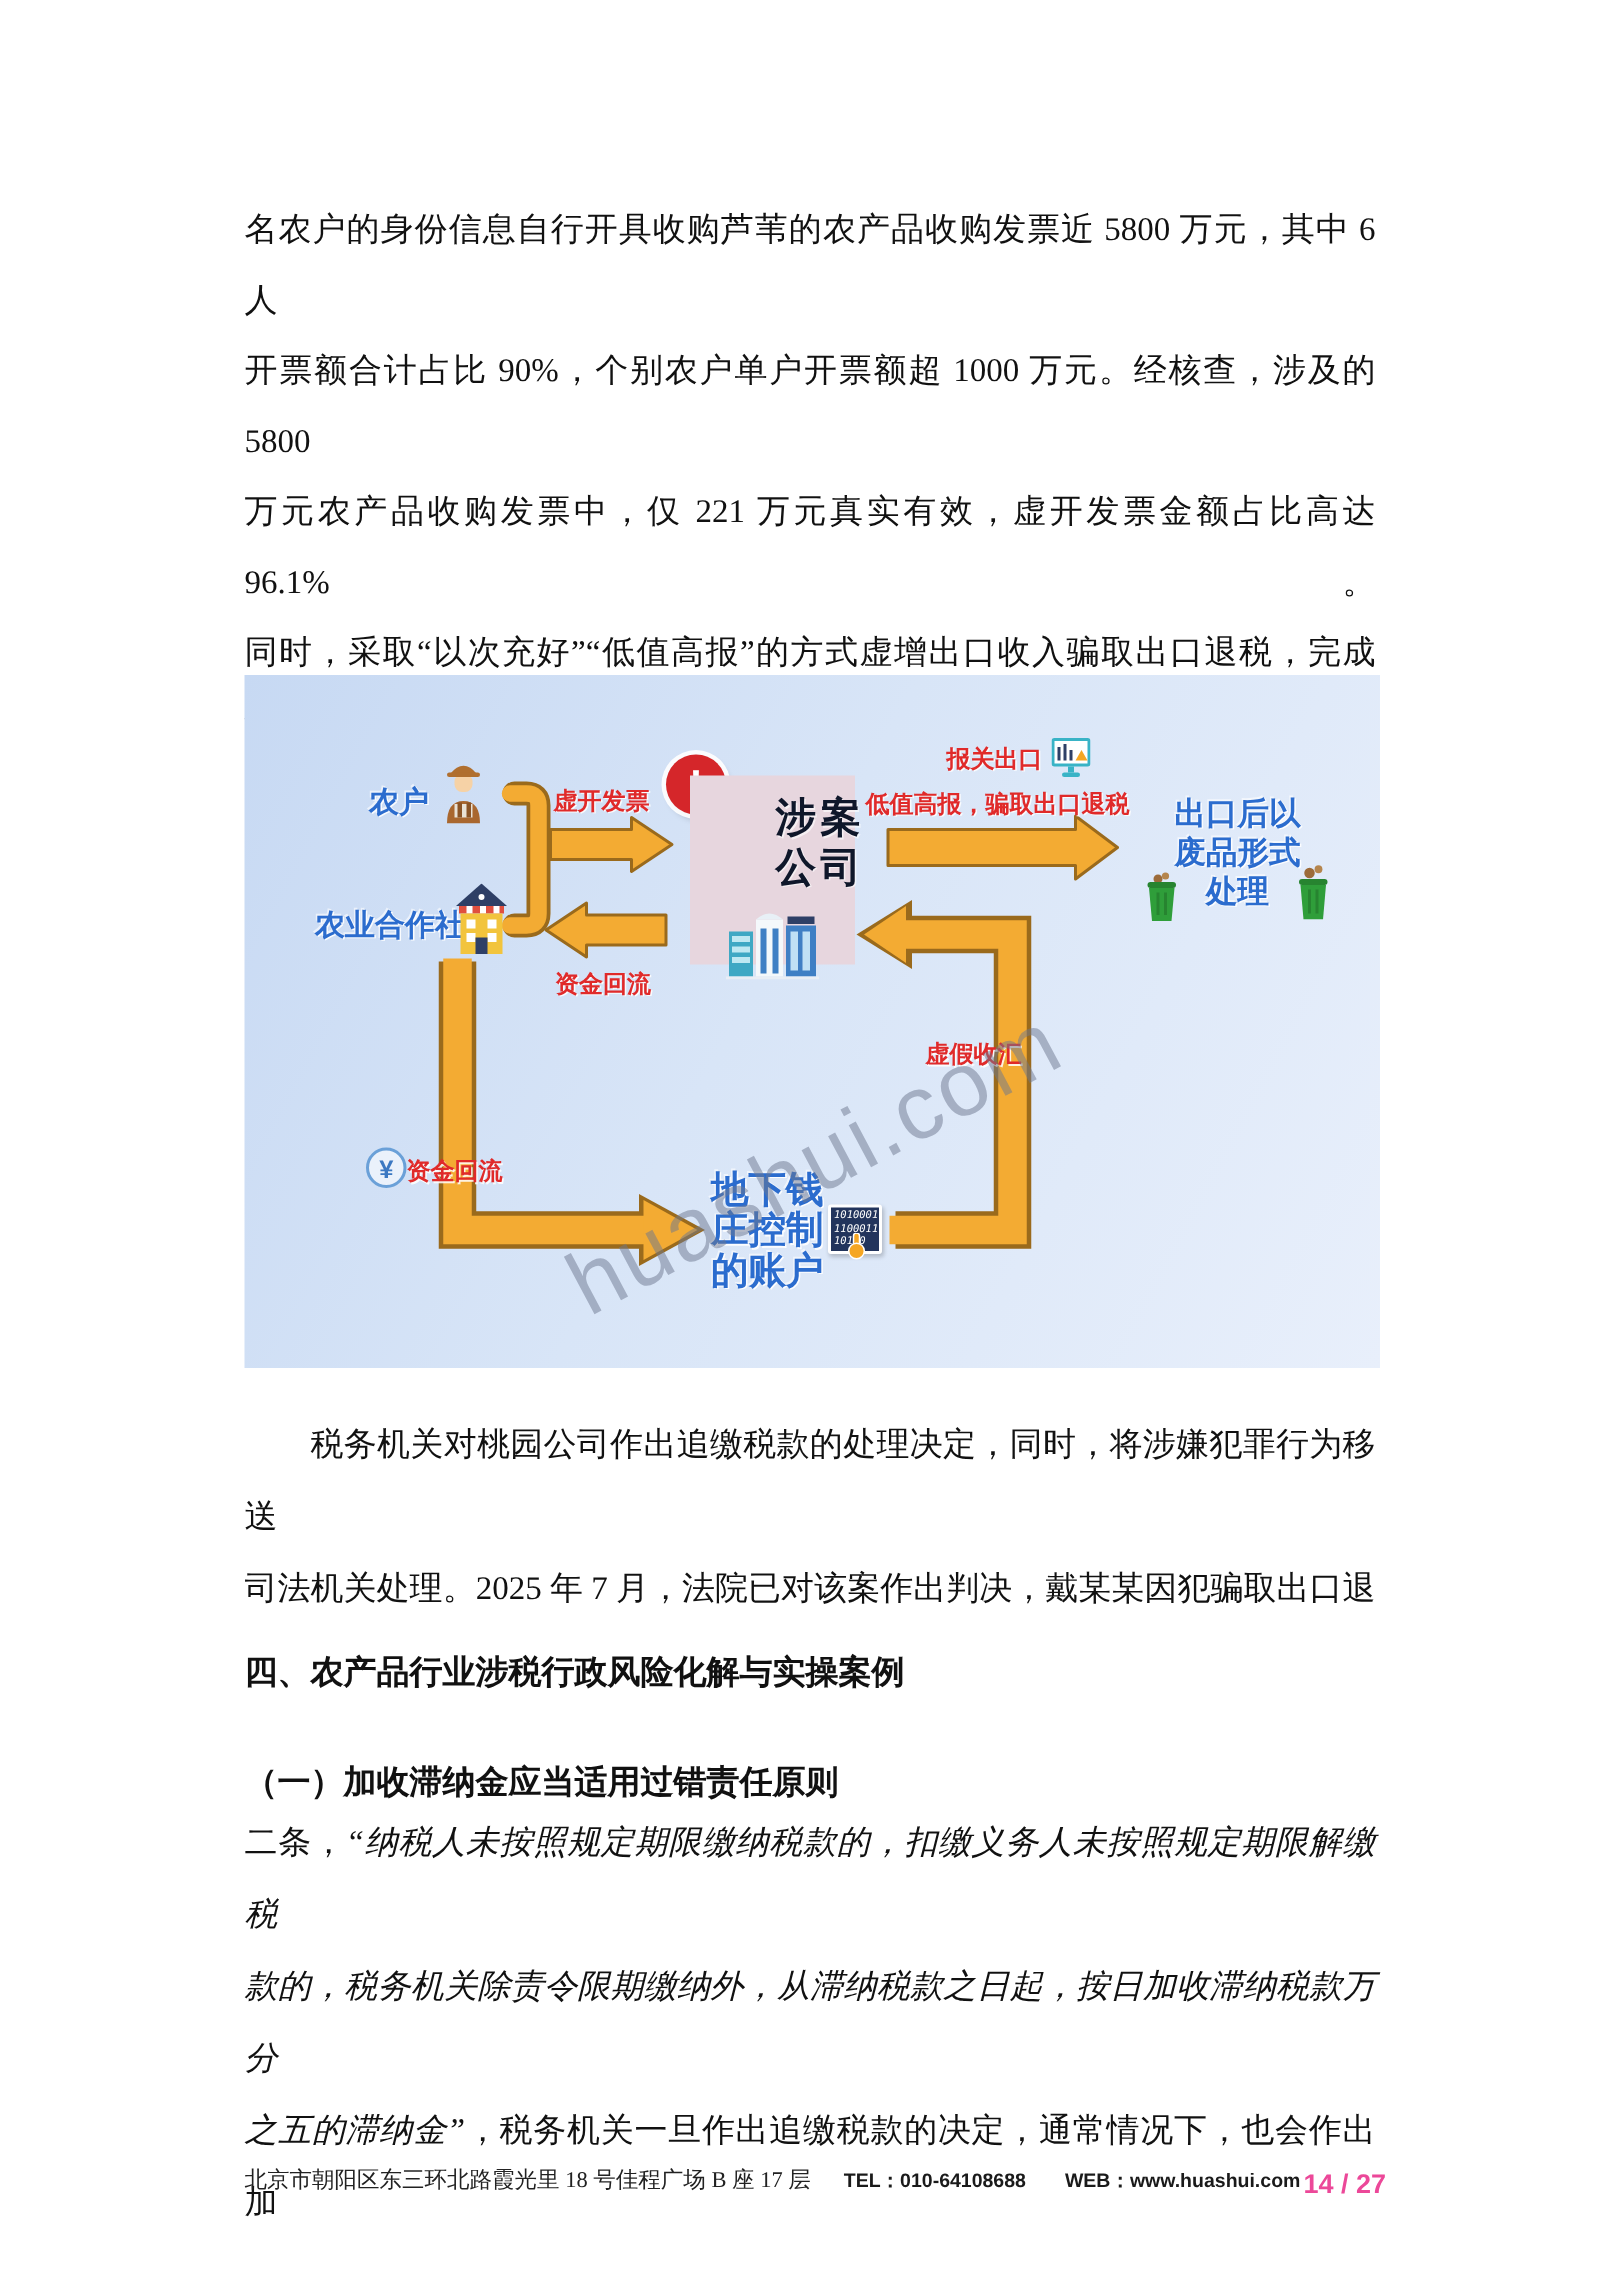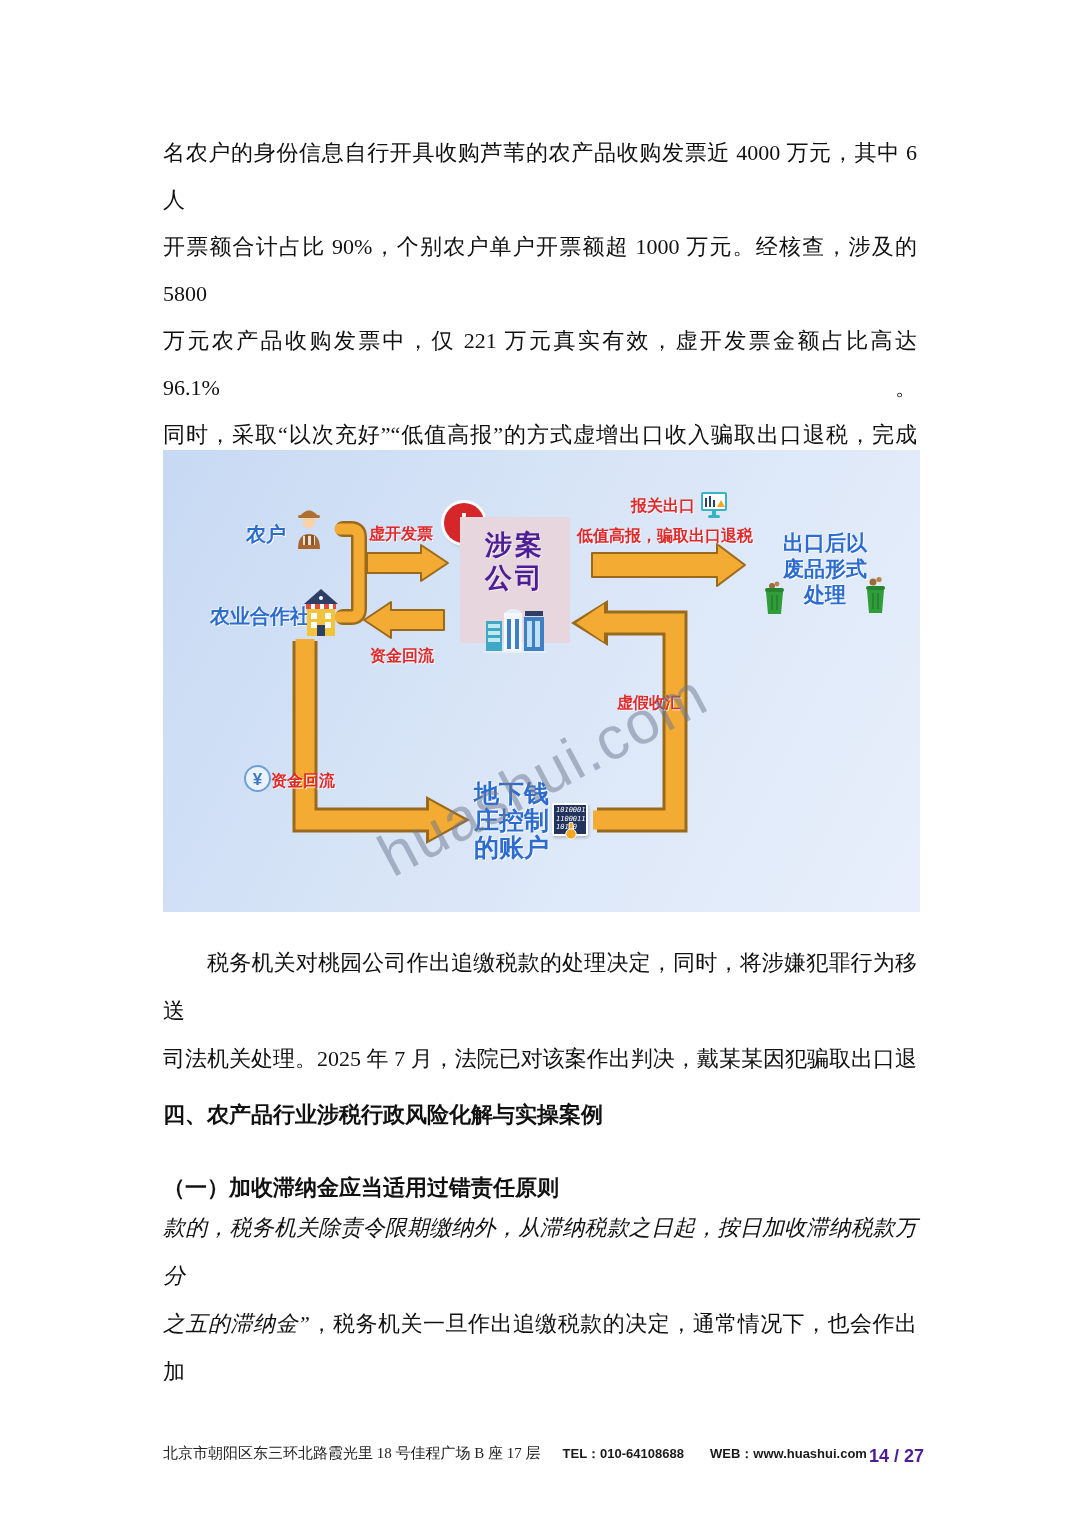--- a/index.html
+++ b/index.html
@@ -35,21 +35,21 @@
   .export-declare-label{left:468px;top:46px;}
   .low-value-label{left:414px;top:76px;}
   .fake-forex-label{left:454px;top:243px;}
   .funds-bottom-label{left:108px;top:321px;}
   .disposal-label{left:612px;top:80px;width:100px;text-align:center;font-size:21px;line-height:26px;white-space:normal;}
   .underground-label{left:311px;top:330px;font-size:25px;line-height:27px;white-space:normal;}
 
   .company-box{position:absolute;left:297px;top:67px;width:110px;height:126px;background:#e7d6de;}
   .company-name{position:absolute;left:0;top:12px;width:110px;text-align:center;
         font-family:"Liberation Sans","DejaVu Sans",sans-serif;font-weight:bold;font-size:27px;
-        line-height:33px;letter-spacing:3px;color:#4c1d95;text-shadow:1px 1px 0 rgba(255,255,255,.6);}
+        line-height:33px;letter-spacing:3px;color:#0f172a;text-shadow:1px 1px 0 rgba(255,255,255,.6);padding-left:32px;}
   .alert-icon{position:absolute;left:281px;top:53px;width:40px;height:40px;border-radius:50%;
         background:#d5262a;box-shadow:0 0 0 3px rgba(255,255,255,.9),2px 3px 5px rgba(0,0,0,.25);
         color:#fff;font-family:"Liberation Sans",sans-serif;font-weight:bold;font-size:27px;
         text-align:center;line-height:40px;}
   .icon{position:absolute;}
   .yen-icon{position:absolute;left:81px;top:315px;width:27px;height:27px;border-radius:50%;
         border:2px solid #6aa0d8;color:#3b78c2;background:rgba(255,255,255,.55);
         font-family:"Liberation Sans",sans-serif;font-weight:bold;font-size:17px;
         text-align:center;line-height:26px;box-sizing:border-box;}
   .binary-icon{position:absolute;left:389px;top:353px;width:36px;height:33px;background:#fff;
@@ -60,29 +60,29 @@
   .watermark{position:absolute;left:380px;top:325px;transform:translate(-50%,-50%) rotate(-28deg);
         font-family:"Liberation Sans","DejaVu Sans",sans-serif;font-size:60px;letter-spacing:2px;
         color:#6e7890;opacity:.5;z-index:5;white-space:nowrap;}
 
   
   .footer{position:absolute;left:163px;top:1444px;width:754px;font-size:15px;color:#222;white-space:nowrap;}
   .footer .meta{font-family:"Liberation Sans","DejaVu Sans",sans-serif;font-weight:bold;font-size:13px;color:#1a1a1a;}
   .footer .gap1{margin-left:22px;}
   .footer .gap2{margin-left:26px;}
   .page-number{position:absolute;left:869px;top:1446px;font-family:"Liberation Sans","DejaVu Sans",sans-serif;
-        font-weight:600;font-size:18px;color:#4c1d95;}
+        font-weight:600;font-size:18px;color:#ec4899;}
 </style>
 </head>
 <body>
 
 <div class="page">
 
   <div class="para p1">
-    <div class="ln">名农户的身份信息自行开具收购芦苇的农产品收购发票近 4000 万元，其中 6 人</div>
+    <div class="ln">名农户的身份信息自行开具收购芦苇的农产品收购发票近 5800 万元，其中 6 人</div>
     <div class="ln">开票额合计占比 90%，个别农户单户开票额超 1000 万元。经核查，涉及的 5800</div>
     <div class="ln">万元农产品收购发票中，仅 221 万元真实有效，虚开发票金额占比高达 96.1%。</div>
     <div class="ln">同时，采取“以次充好”“低值高报”的方式虚增出口收入骗取出口退税，完成</div>
     <div class="ln">结汇后，通过对公账户向其上游关联企业转账，经地下钱庄回流至关联人员个人</div>
     <div class="ln">账户，伪造出“出口货款正常回笼”的资金流假象，实现骗取出口退税合计 1852.72</div>
     <div class="ln end">万元。</div>
   </div>
 
   <div class="diagram">
 
@@ -223,20 +223,21 @@
 
   <div class="para p2">
     <div class="ln ind">税务机关对桃园公司作出追缴税款的处理决定，同时，将涉嫌犯罪行为移送</div>
     <div class="ln">司法机关处理。2025 年 7 月，法院已对该案作出判决，戴某某因犯骗取出口退</div>
   </div>
 
   <div class="hding h1">四、农产品行业涉税行政风险化解与实操案例</div>
   <div class="hding h2">（一）加收滞纳金应当适用过错责任原则</div>
 
   <div class="para p3">
+    <div class="ln"><span>二条，</span><span class="kai">“纳税人未按照规定期限缴纳税款的，扣缴义务人未按照规定期限解缴税</span></div>
     <div class="ln kai">款的，税务机关除责令限期缴纳外，从滞纳税款之日起，按日加收滞纳税款万分</div>
     <div class="ln"><span class="kai">之五的滞纳金”</span><span>，税务机关一旦作出追缴税款的决定，通常情况下，也会作出加</span></div>
   </div>
 
   <div class="footer">
     <span>北京市朝阳区东三环北路霞光里 18 号佳程广场 B 座 17 层</span><span class="meta gap1">TEL：</span><span class="meta">010-64108688</span><span class="meta gap2">WEB：</span><span class="meta">www.huashui.com</span>
   </div>
   <div class="page-number">14 / 27</div>
 
 </div>

